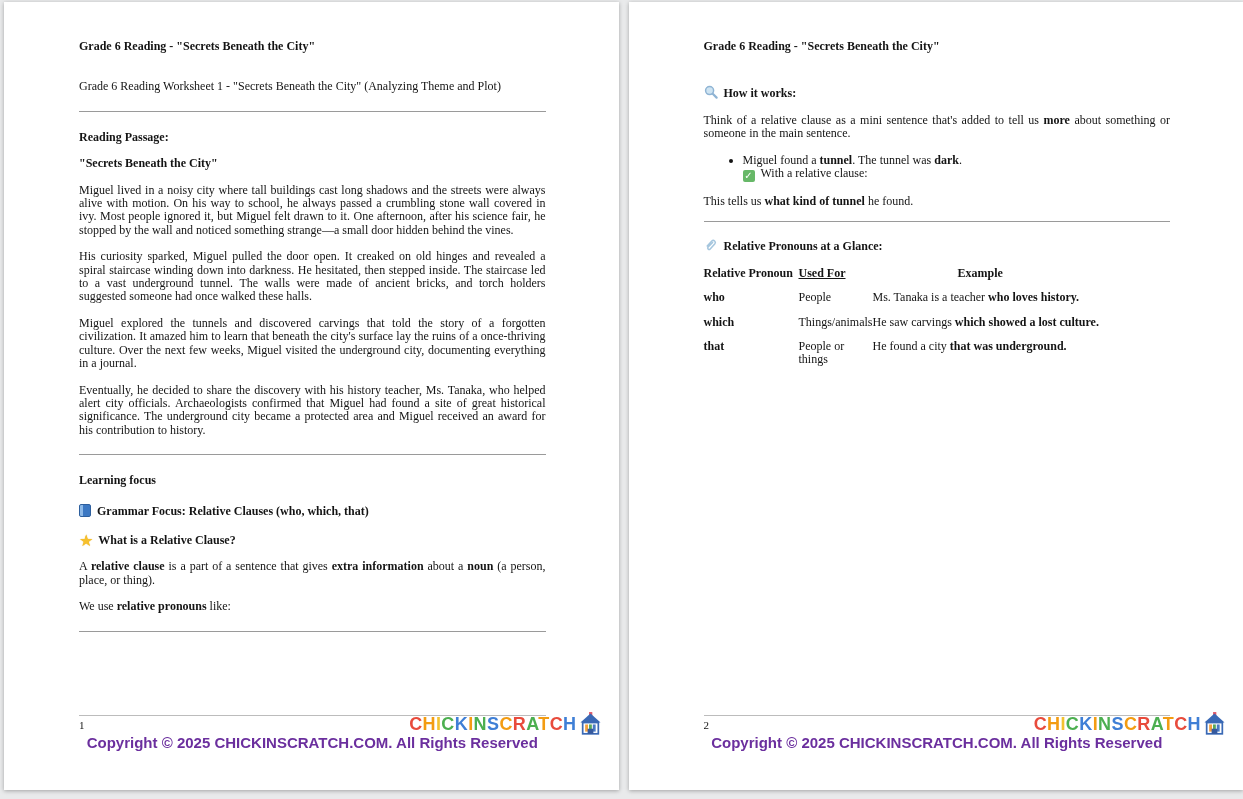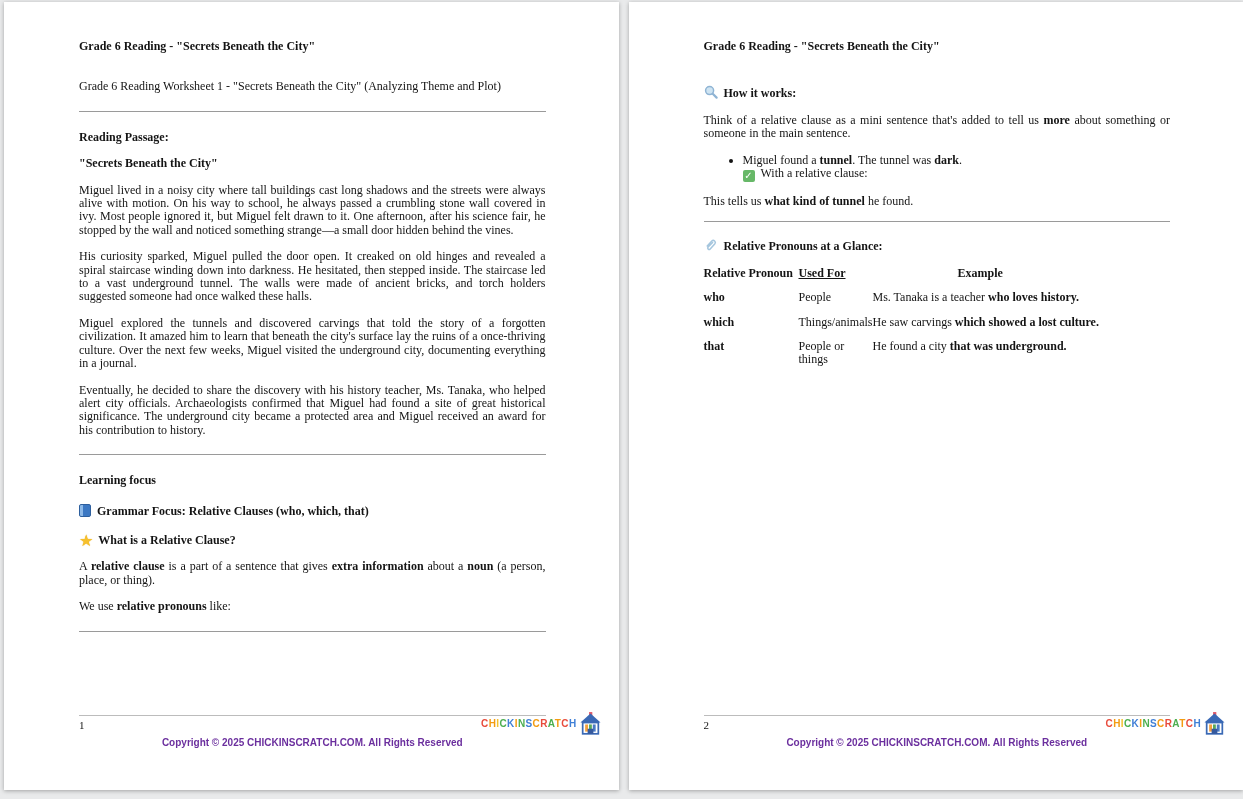--- a/index.html
+++ b/index.html
@@ -62,29 +62,29 @@
   table.glance th.c3 { padding-left:85px; }
   td.pron { font-weight:bold; }
 
   
   .pfooter { position:absolute; left:75px; right:73px; top:713px; }
   .pfooter .fline { border-top:1px solid #bcbcbc; }
   .pfooter .pnum { font-size:11px; margin-top:3px; }
   .pfooter .copyright {
     position:absolute; left:0; right:0; top:21px; text-align:center;
     font-family:"Liberation Sans","DejaVu Sans",sans-serif;
-    font-weight:bold; font-size:10px; color:#6b2f9e;
+    font-weight:bold; font-size:15px; color:#6b2f9e;
   }
   .logo {
     position:absolute; right:-55px; top:0;
     display:flex; align-items:flex-start; white-space:nowrap;
   }
   .logo-text {
     font-family:"Liberation Sans","DejaVu Sans",sans-serif;
-    font-weight:bold; font-size:10px; line-height:18px; letter-spacing:.4px;
+    font-weight:bold; font-size:18px; line-height:18px; letter-spacing:.4px;
   }
   .logo svg { margin-left:3px; margin-top:-3px; }
 </style>
 </head>
 <body>
 
 <div class="spread">
 
   <div class="page">
     <div class="doc-title">Grade 6 Reading - "Secrets Beneath the City"</div>

